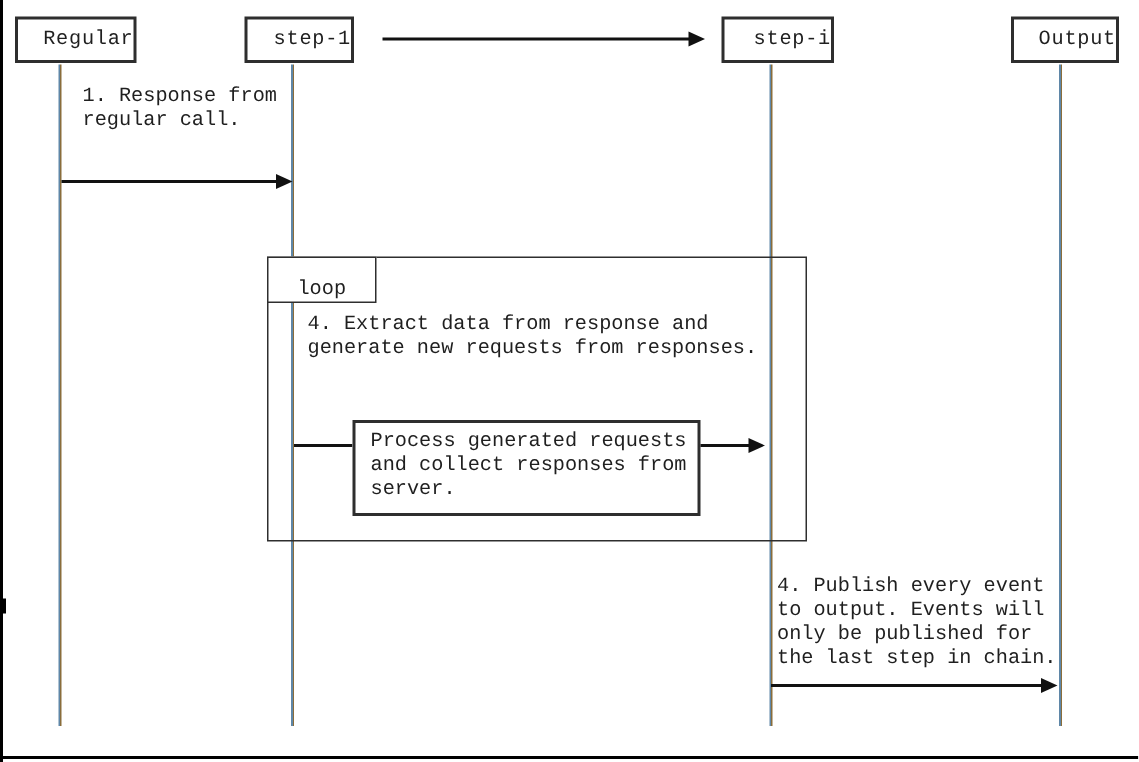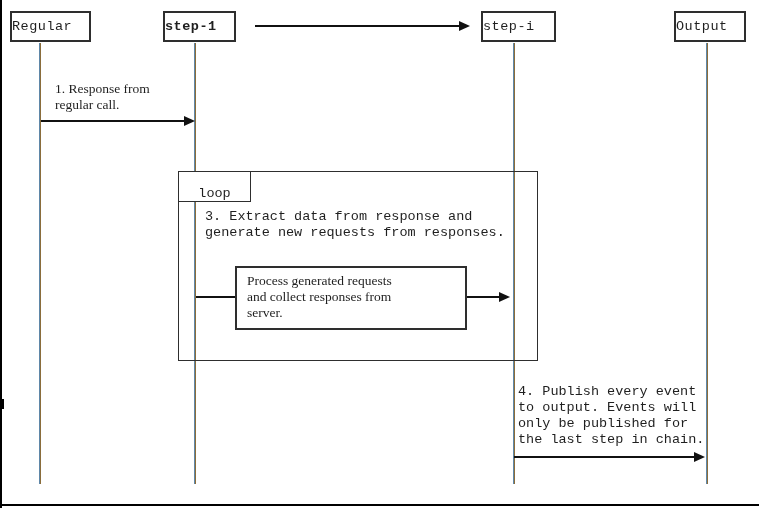--- a/index.html
+++ b/index.html
@@ -12,21 +12,21 @@
     font-size:13.5px;
     color:#1f1f1f;
   }
   .edge{position:absolute;background:#000;}
   .actor-box{
     position:absolute;
     top:11px;height:31px;
     border:2px solid #2e2e2e;
     background:#fff;
     box-sizing:border-box;
-    display:flex;align-items:center;justify-content:flex-start;
+    display:flex;align-items:center;justify-content:flex-end;
     letter-spacing:0.5px;
   }
   .lifeline{
     position:absolute;
     top:43px;height:441px;width:2px;
     background:linear-gradient(to right,#5f87a8 50%,#8a6d3b 50%);
   }
   .hline{position:absolute;height:2px;background:#111;}
   .arrowhead{
     position:absolute;width:0;height:0;
@@ -48,72 +48,71 @@
   .fragment-label{
     position:absolute;
     left:-1px;top:-1px;width:73px;height:31px;
     border:1px solid #2e2e2e;
     background:#fff;
     box-sizing:border-box;
     display:flex;align-items:flex-end;justify-content:center;
   }
   .process-box{
     position:absolute;
-    left:235px;top:266px;width:232px;height:64px;
+    left:235px;top:280px;width:232px;height:64px;
     border:2px solid #2e2e2e;
     background:#fff;
     box-sizing:border-box;
     padding:5px 0 0 10px;
     line-height:16px;
     white-space:pre-line;
-    font-family:Liberation Serif, serif;
   }
 </style>
 </head>
 <body>
 
 <div id="canvas">
 
   <div class="edge" style="left:0;top:0;width:2px;height:508px;"></div>
   <div class="edge" style="left:0;top:399px;width:4px;height:10px;"></div>
   <div class="edge" style="left:0;top:504px;width:759px;height:2px;"></div>
 
   <div class="actor-box" style="left:10px;width:81px;">
     <span>Regular</span>
   </div>
-  <div class="actor-box" style="left:163px;width:73px;font-weight:bold;">
+  <div class="actor-box" style="left:163px;width:73px;">
     <span>step-1</span>
   </div>
   <div class="actor-box" style="left:481px;width:75px;">
     <span>step-i</span>
   </div>
   <div class="actor-box" style="left:674px;width:72px;">
     <span>Output</span>
   </div>
 
   <div class="hline" style="left:255px;top:25px;width:205px;"></div>
   <div class="arrowhead" style="left:459px;top:21px;"></div>
 
   <div class="lifeline" style="left:39px;"></div>
   <div class="lifeline" style="left:194px;"></div>
   <div class="lifeline" style="left:513px;"></div>
   <div class="lifeline" style="left:706px;"></div>
 
-  <div class="msg-text" style="left:55px;top:81px;font-family:Liberation Serif, serif;">1. Response from
+  <div class="msg-text" style="left:55px;top:57px;">1. Response from
 regular call.</div>
   <div class="hline" style="left:41px;top:120px;width:144px;"></div>
   <div class="arrowhead" style="left:184px;top:116px;"></div>
 
   <div class="fragment">
     <div class="fragment-label">
       <span>loop</span>
     </div>
   </div>
 
-  <div class="msg-text" style="left:205px;top:209px;">3. Extract data from response and
+  <div class="msg-text" style="left:205px;top:209px;">4. Extract data from response and
 generate new requests from responses.</div>
 
   <div class="hline" style="left:196px;top:296px;width:39px;"></div>
   <div class="process-box">Process generated requests
 and collect responses from
 server.</div>
   <div class="hline" style="left:467px;top:296px;width:33px;"></div>
   <div class="arrowhead" style="left:499px;top:292px;"></div>
 
   <div class="msg-text" style="left:518px;top:384px;">4. Publish every event

